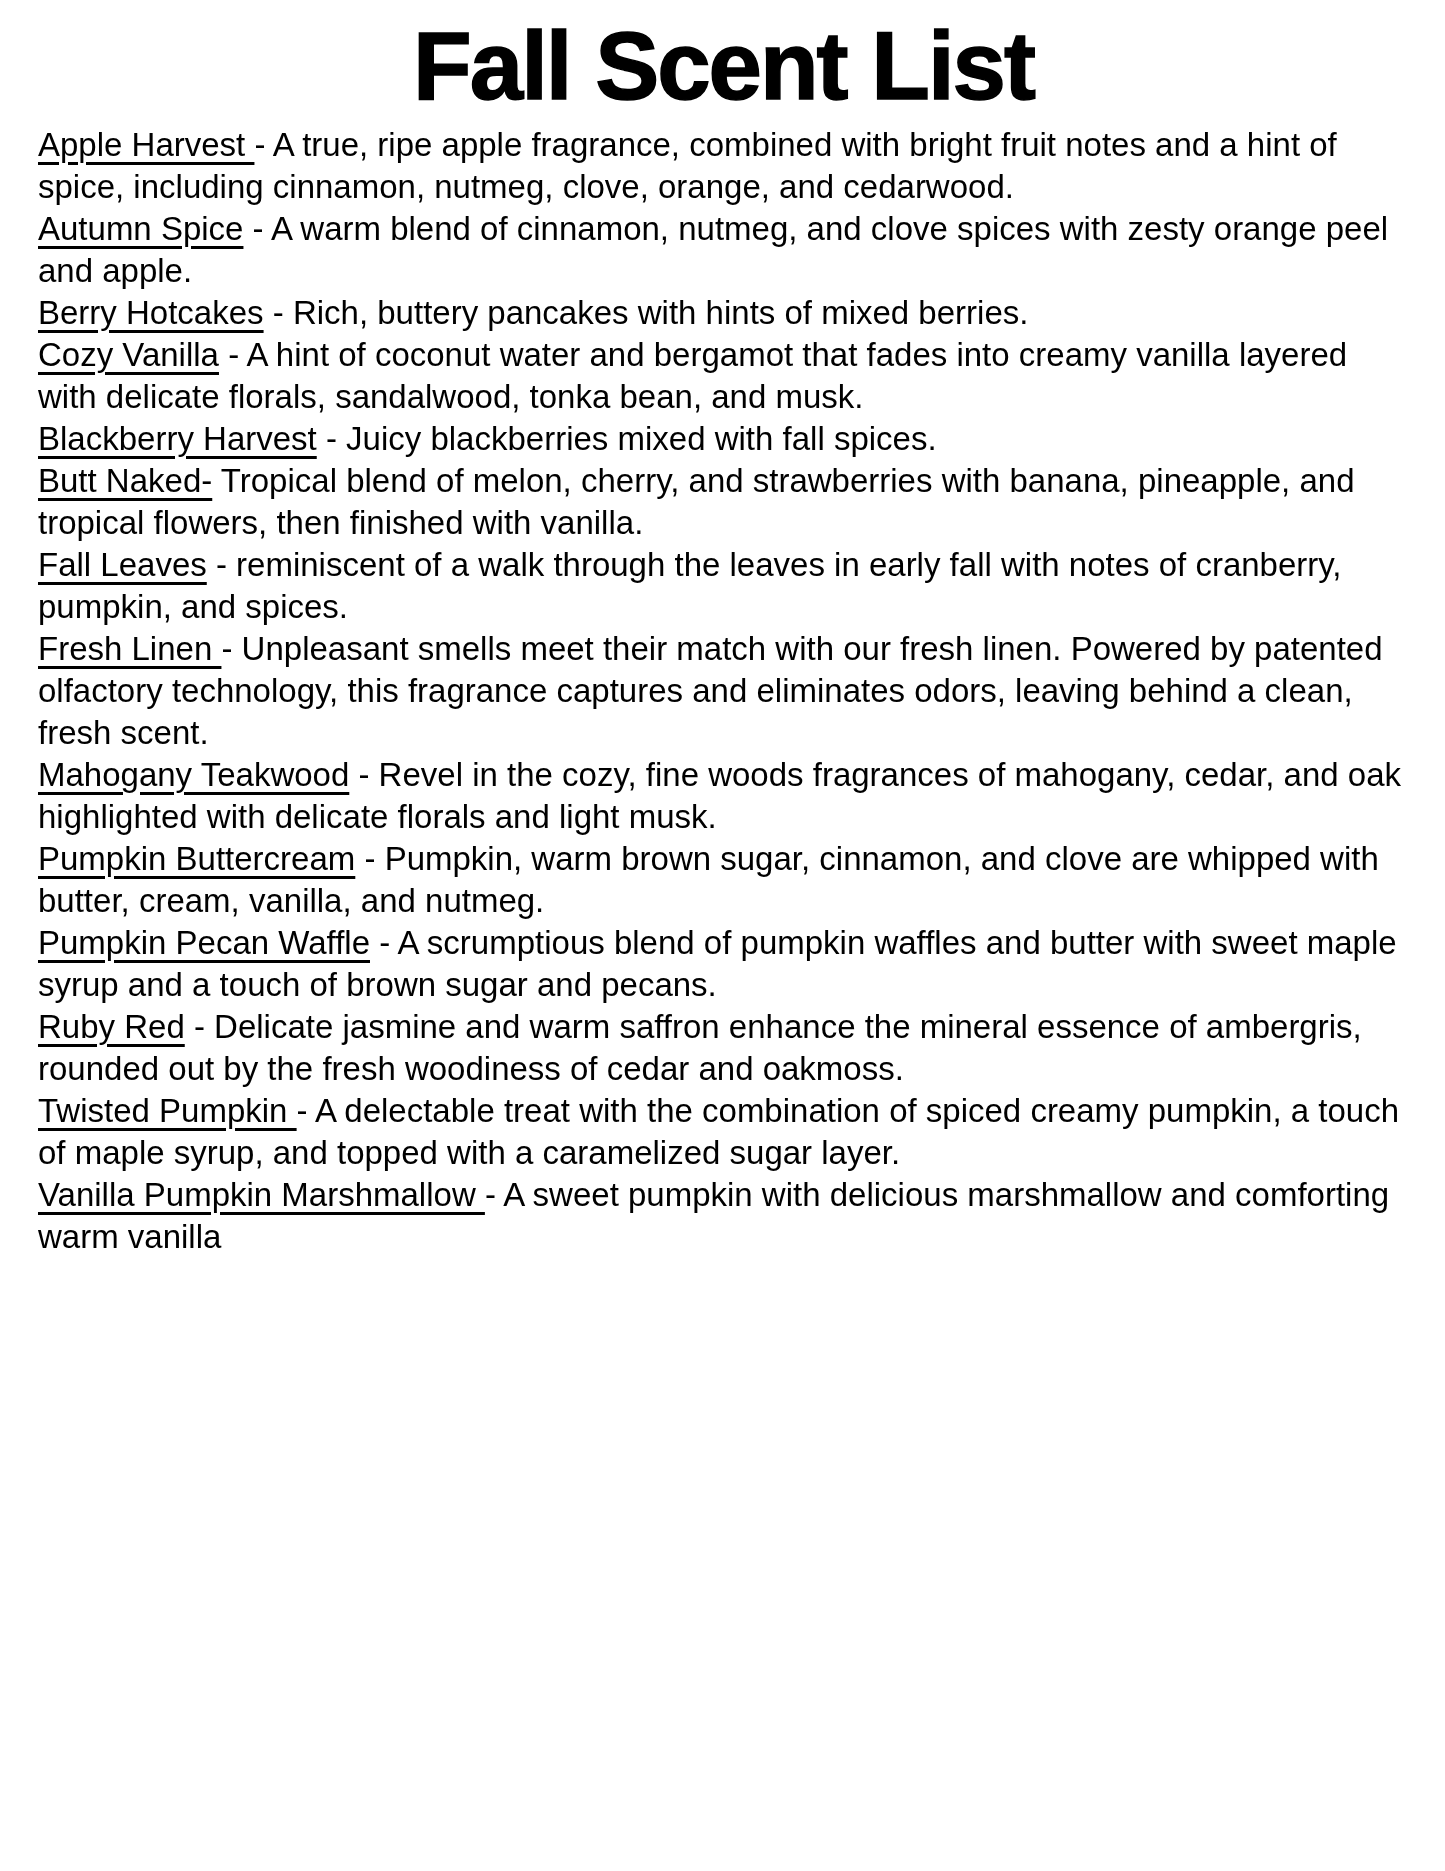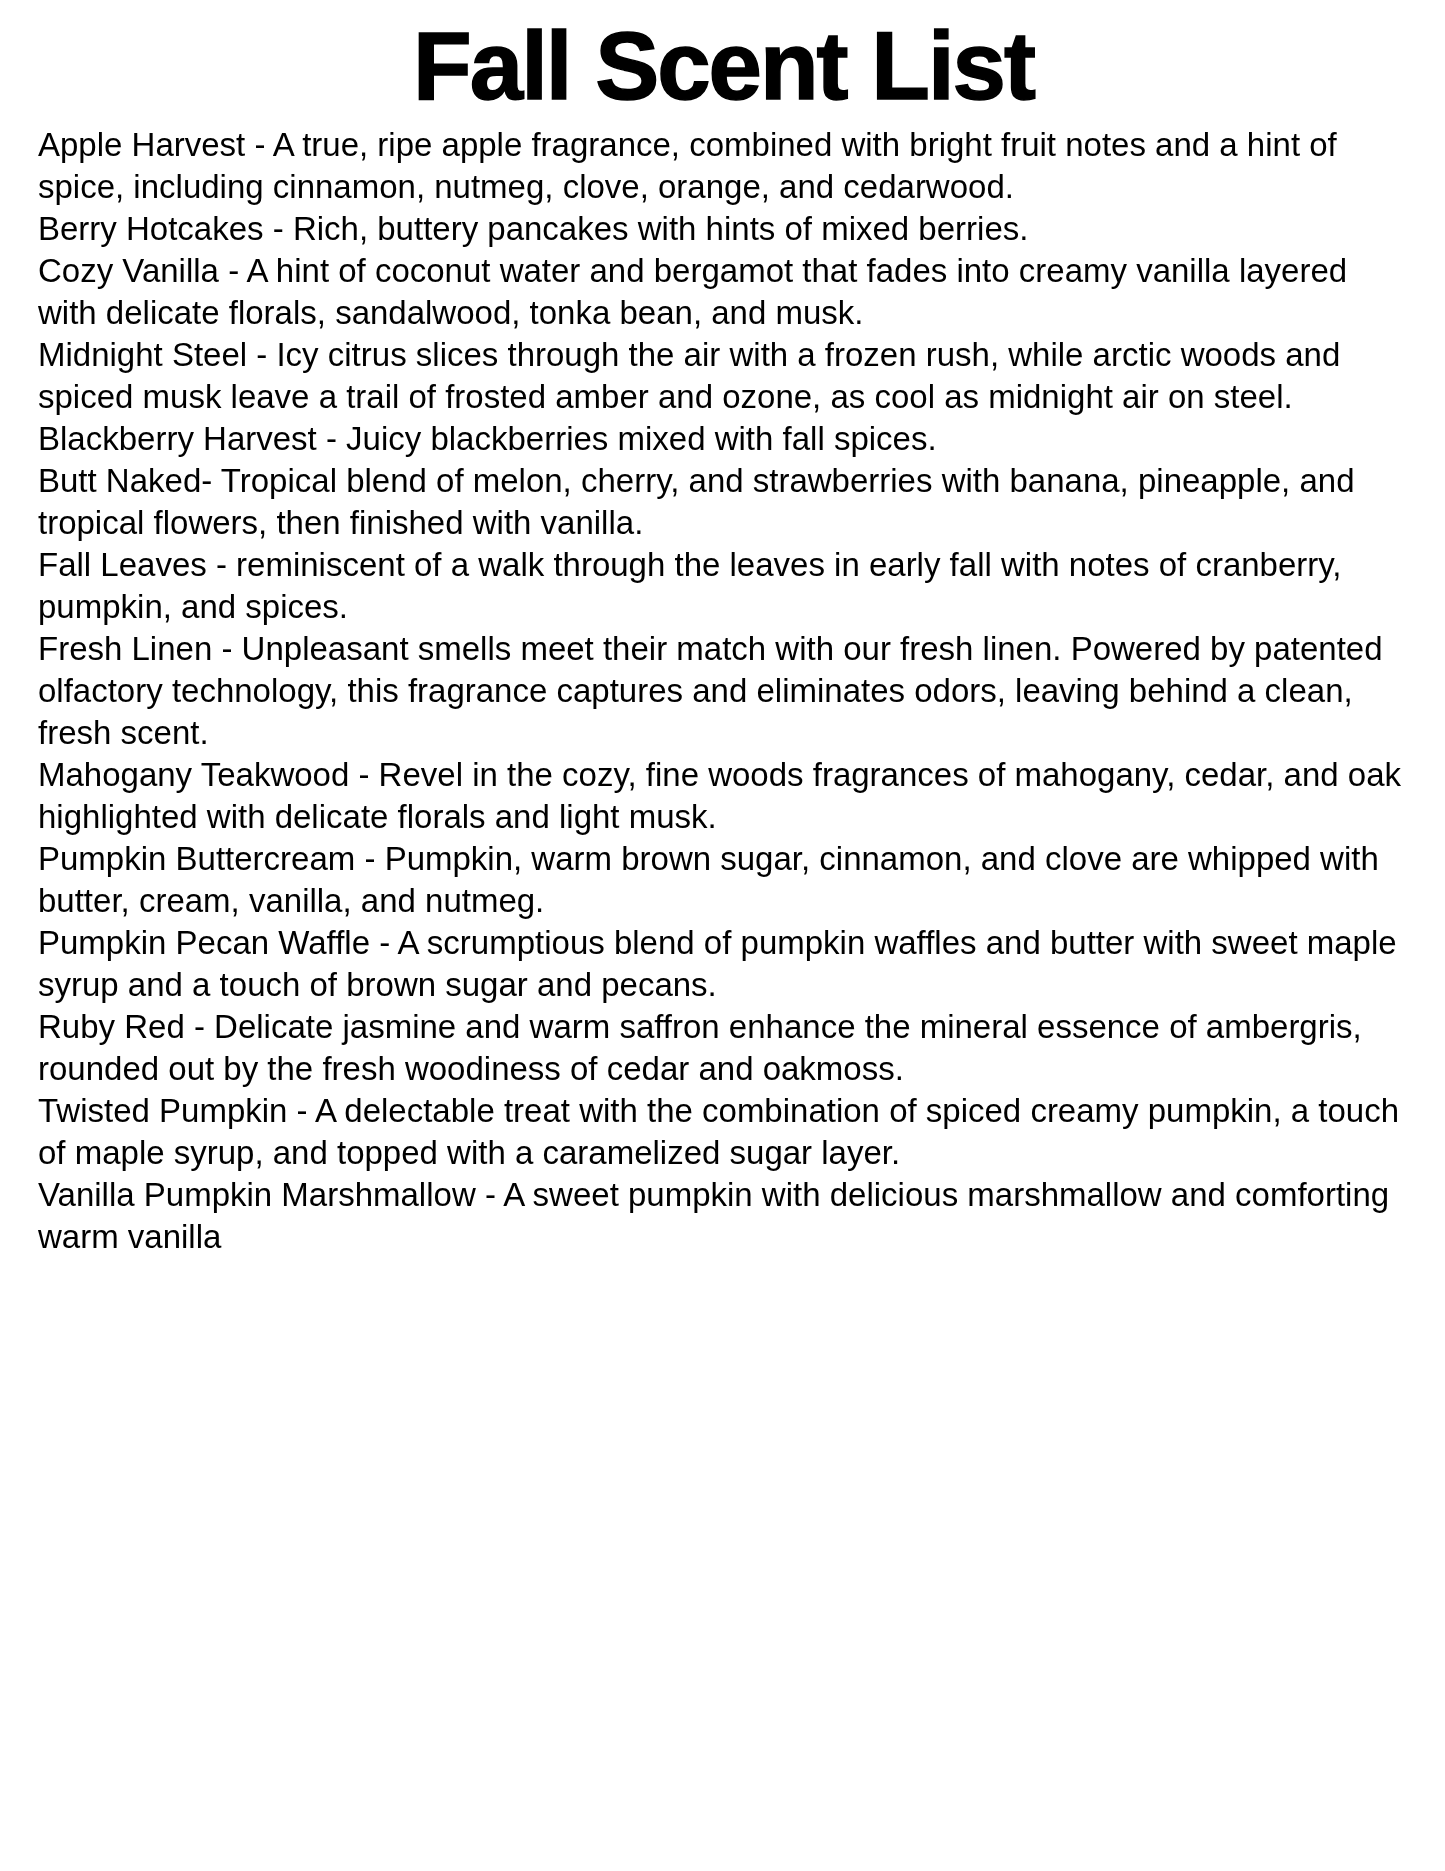--- a/index.html
+++ b/index.html
@@ -32,38 +32,39 @@
     font-size: 33px;
     line-height: 42px;
     font-weight: 400;
     color: #000000;
   }
   .scent-entry {
     margin: 0;
     padding: 0;
   }
   .scent-name {
+    text-decoration: underline;
     text-decoration-thickness: 3px;
     text-underline-offset: 6px;
   }
 </style>
 </head>
 <body>
 
 <div class="page">
   <h1 class="page-title">Fall Scent List</h1>
   <div class="scent-list" id="scent-list">
   <p class="scent-entry"><span class="scent-name">Apple Harvest </span><span class="scent-sep">- </span><span class="scent-desc">A true, ripe apple fragrance, combined with bright fruit notes and a hint of spice, including cinnamon, nutmeg, clove, orange, and cedarwood.</span></p>
 
+  <p class="scent-entry"><span class="scent-name">Autumn Spice</span><span class="scent-sep"> - </span><span class="scent-desc">A warm blend of cinnamon, nutmeg, and clove spices with zesty orange peel and apple.</span></p>
 
   <p class="scent-entry"><span class="scent-name">Berry Hotcakes</span><span class="scent-sep"> - </span><span class="scent-desc">Rich, buttery pancakes with hints of mixed berries.</span></p>
 
   <p class="scent-entry"><span class="scent-name">Cozy Vanilla</span><span class="scent-sep"> - </span><span class="scent-desc">A hint of coconut water and bergamot that fades into creamy vanilla layered with delicate florals, sandalwood, tonka bean, and musk.</span></p>
 
-  <p class="scent-entry"><span class="scent-name">Midnight Steel</span><span class="scent-sep"> - </span><span class="scent-desc">Icy citrus slices through the air with a frozen rush, while arctic woods and spiced musk leave a trail of frosted amber and ozone, as cool as midnight air on steel.</span></p>
 
   <p class="scent-entry"><span class="scent-name">Blackberry Harvest</span><span class="scent-sep"> - </span><span class="scent-desc">Juicy blackberries mixed with fall spices.</span></p>
 
   <p class="scent-entry"><span class="scent-name">Butt Naked-</span><span class="scent-sep"> </span><span class="scent-desc">Tropical blend of melon, cherry, and strawberries with banana, pineapple, and tropical flowers, then finished with vanilla.</span></p>
 
   <p class="scent-entry"><span class="scent-name">Fall Leaves</span><span class="scent-sep"> - </span><span class="scent-desc">reminiscent of a walk through the leaves in early fall with notes of cranberry, pumpkin, and spices.</span></p>
 
   <p class="scent-entry"><span class="scent-name">Fresh Linen </span><span class="scent-sep">- </span><span class="scent-desc">Unpleasant smells meet their match with our fresh linen. Powered by patented olfactory technology, this fragrance captures and eliminates odors, leaving behind a clean, fresh scent.</span></p>
 
   <p class="scent-entry"><span class="scent-name">Mahogany Teakwood</span><span class="scent-sep"> - </span><span class="scent-desc">Revel in the cozy, fine woods fragrances of mahogany, cedar, and oak highlighted with delicate florals and light musk.</span></p>

